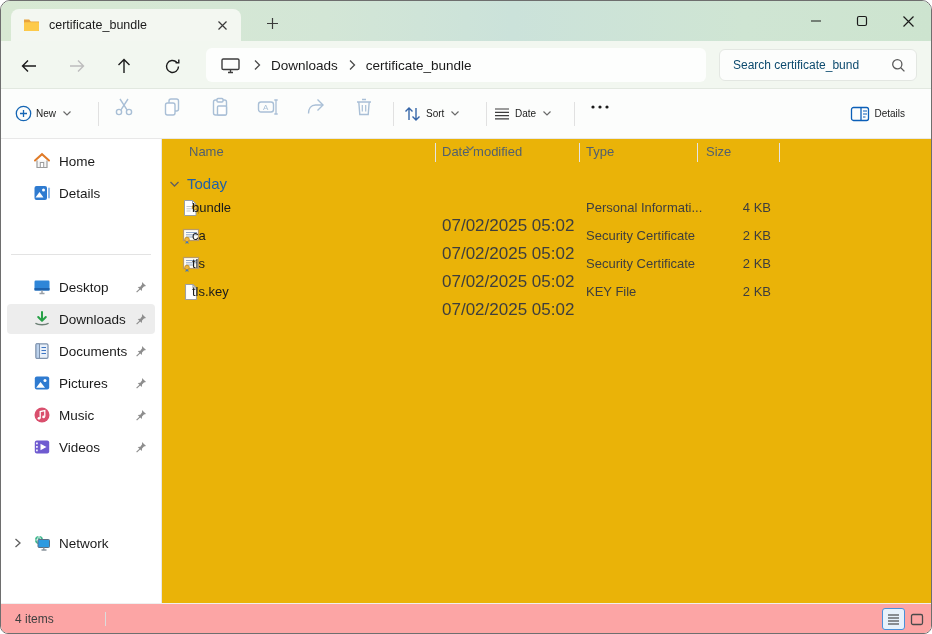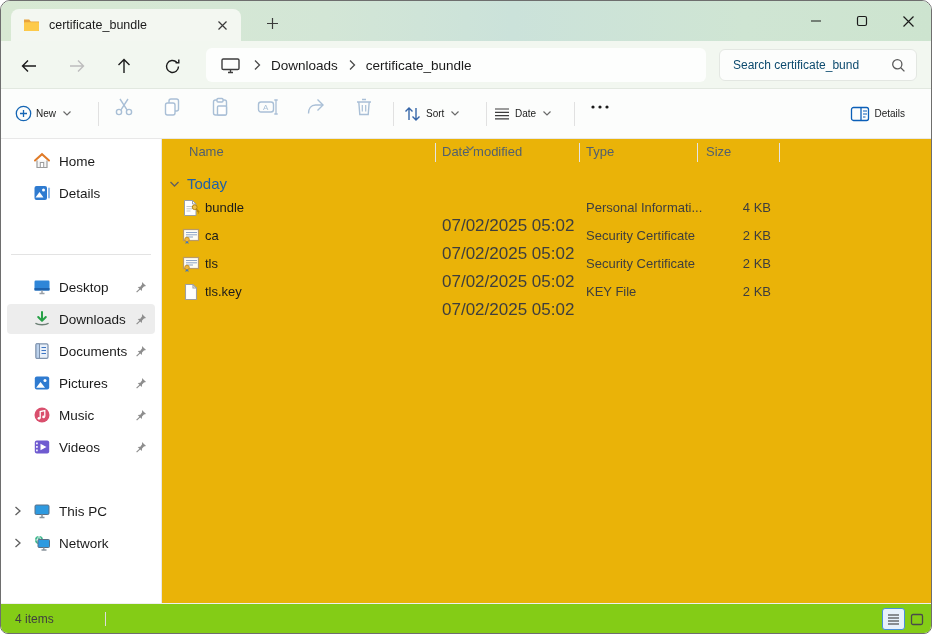--- a/index.html
+++ b/index.html
@@ -52,27 +52,27 @@
 
   .content{ position:absolute; left:161px; top:138px; width:770px; height:466px; background:#eab308; }
   .colhead{ position:absolute; top:0; left:0; width:100%; height:26px; }
   .colhead .lbl{ position:absolute; top:5px; font-size:13px; color:#52606e; }
   .colsep{ position:absolute; top:4px; width:1px; height:19px; background:#e4e4e4; }
   .sortmark{ position:absolute; top:-1px; color:#5c6a78; }
   .grouphdr{ position:absolute; top:32px; left:0; height:24px; display:flex; align-items:center; }
   .group-label{ position:absolute; left:25px; font-size:15px; color:#2160a8; font-weight:400; }
   .frow{ position:absolute; left:0; width:770px; height:28px; }
   .frow .fico{ position:absolute; left:20px; top:5px; width:18px; height:18px; }
-  .frow .fname{ position:absolute; left:43px; top:6px; font-size:13px; color:#1b1b1b; }
+  .frow .fname{ position:absolute; left:30px; top:6px; font-size:13px; color:#1b1b1b; }
   .frow .fdate{ position:absolute; left:280px; top:6px; font-size:17px; color:#3e3e3e;margin-top:16px; }
   .frow .ftype{ position:absolute; left:424px; top:6px; font-size:13px; color:#3e3e3e; }
   .frow .fsize{ position:absolute; left:529px; top:6px; width:80px; text-align:right; font-size:13px; color:#3e3e3e; }
 
   
-  .statusbar{ position:absolute; left:0; bottom:0; width:100%; height:30px; background:#84cc16; border-top:1px solid #efefef; }
+  .statusbar{ position:absolute; left:0; bottom:0; width:100%; height:30px; background:#fca5a5; border-top:1px solid #efefef; }
   .statcount{ position:absolute; left:14px; top:8px; font-size:12px; color:#3f3f3f; }
   .statsep{ position:absolute; left:104px; top:8px; width:1px; height:14px; background:#dcdcdc; }
   .viewtoggle{ position:absolute; top:4px; width:23px; height:22px; border-radius:3px;
                display:flex; align-items:center; justify-content:center; }
   .viewtoggle.active{ background:#e7f1fb; border:1px solid #4a90d9; }
 </style>
 </head>
 <body>
 
 <div class="window">
@@ -373,34 +373,20 @@
           </svg>
       </span>
       <span class="side-label">Videos</span>
       <span class="side-pin">
         <svg width="13" height="13" viewBox="0 0 16 16">
             <path d="M9.8 1.2l5 5-2.6.7-2.3 2.3-.3 3.2-2-2-3.9 3.9-1-1 3.9-3.9-2-2 3.2-.3L10 4z" fill="#8d8d8d"></path>
           </svg>
       </span>
     </div>
 
-    <div class="sideitem" style="top:358px">
-      <span class="side-chev">
-        <svg width="9" height="12" viewBox="0 0 9 12">
-            <path d="M2.5 2L7 6l-4.5 4" fill="none" stroke="#5f5f5f" stroke-width="1.3"></path>
-          </svg>
-      </span>
-      <span class="side-ico">
-        <svg width="18" height="18" viewBox="0 0 18 18">
-            <rect x="2" y="3" width="14" height="9.5" rx="1.2" fill="#2e9ae0" stroke="#5a7086" stroke-width="1"></rect>
-            <path d="M6.5 15.5h5M9 12.5v3" stroke="#8a949c" stroke-width="1.5"></path>
-          </svg>
-      </span>
-      <span class="side-label">This PC</span>
-    </div>
 
     <div class="sideitem" style="top:390px">
       <span class="side-chev">
         <svg width="9" height="12" viewBox="0 0 9 12">
             <path d="M2.5 2L7 6l-4.5 4" fill="none" stroke="#5f5f5f" stroke-width="1.3"></path>
           </svg>
       </span>
       <span class="side-ico">
         <svg width="18" height="18" viewBox="0 0 18 18">
             <circle cx="6" cy="6" r="4" fill="#3fb68e"></circle>

